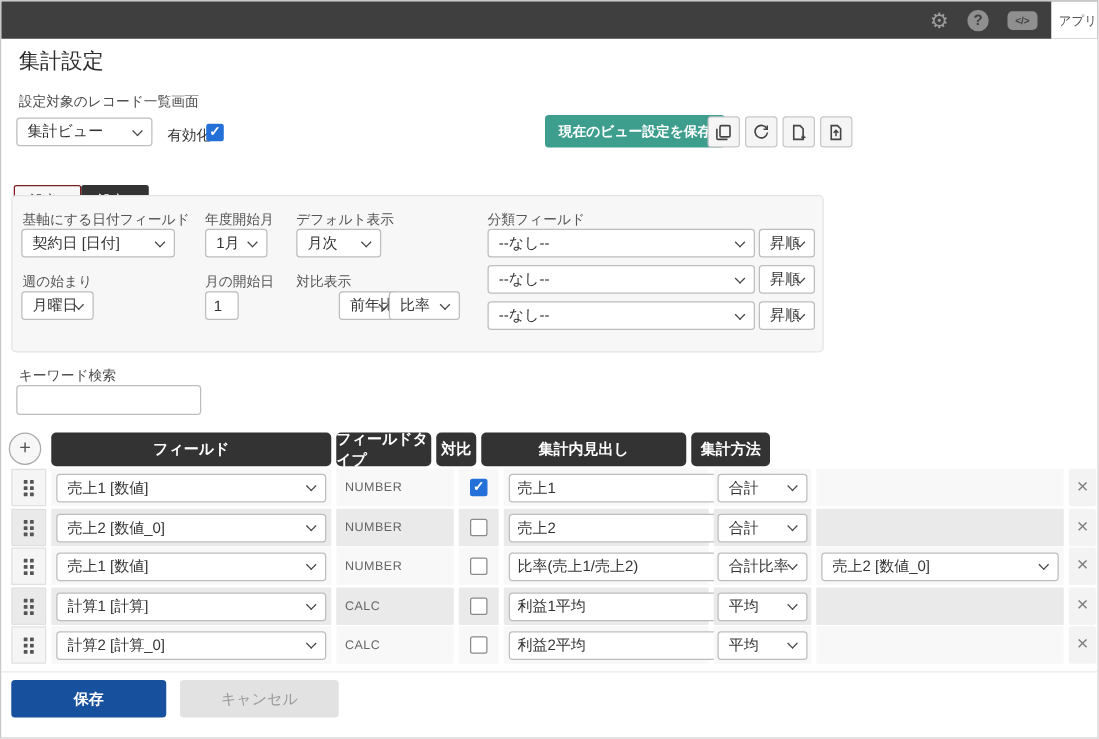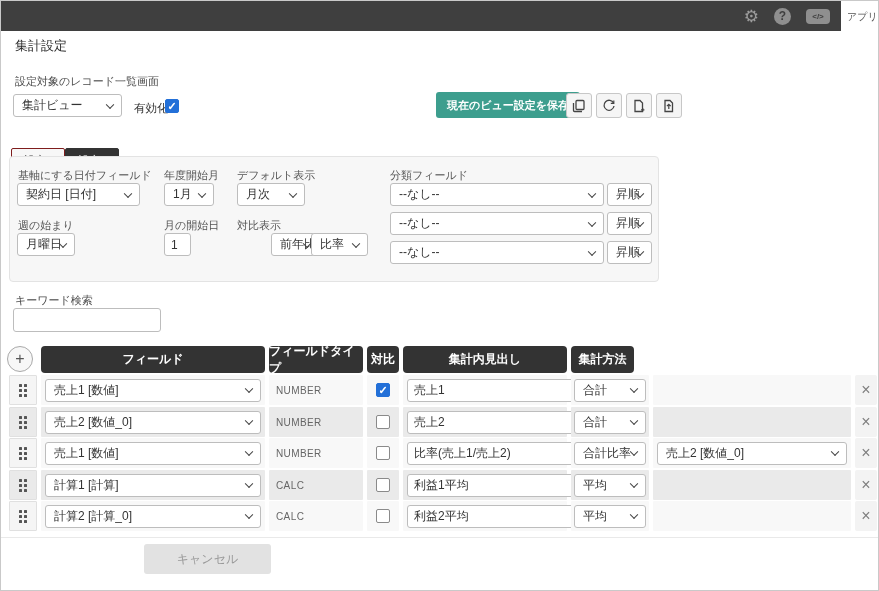--- a/index.html
+++ b/index.html
@@ -29,21 +29,21 @@
        border-right:1.6px solid #444;border-bottom:1.6px solid #444;
        transform:translateY(-70%) rotate(45deg);}
   .txt{border:1px solid #bdbdbd;border-radius:3px;height:23px;box-sizing:border-box;
        padding:0 6px;font-size:12px;color:#333;font-family:"Liberation Sans",sans-serif;background:#fff;}
   .checkbox{width:14px;height:14px;border:1px solid #8a8a8a;border-radius:2px;background:#fff;
        display:inline-flex;align-items:center;justify-content:center;box-sizing:border-box;cursor:pointer;}
   .checkbox[data-checked="true"]{background:#2370d8;border-color:#2370d8;}
   .checkbox[data-checked="true"]::after{content:"✓";color:#fff;font-size:11px;font-weight:bold;line-height:1;}
 
   
-  .title{position:absolute;left:14px;top:36px;font-size:13px;color:#2a2a2a;}
+  .title{position:absolute;left:14px;top:36px;font-size:17px;color:#2a2a2a;}
   .view-select{position:absolute;left:12px;top:93px;width:109px;}
   .enable-lbl{position:absolute;left:133px;top:100px;font-size:11.5px;color:#333;}
   .enable-cb{position:absolute;left:164px;top:98px;}
   .teal-btn{position:absolute;left:435px;top:91px;height:26px;background:#3d9e8e;color:#fff;
        border:none;border-radius:3px;font-size:11px;font-weight:bold;padding:0 11px;cursor:pointer;
        font-family:"Liberation Sans",sans-serif;}
   .iconbtn{position:absolute;top:92px;width:26px;height:25px;background:#f5f5f5;border:1px solid #c7c7c7;
        border-radius:3px;display:flex;align-items:center;justify-content:center;cursor:pointer;box-sizing:border-box;}
   .iconbtn svg{stroke:#444;fill:none;stroke-width:1.3;}
 
@@ -63,21 +63,21 @@
   .kw-lbl{position:absolute;left:14px;top:292px;font-size:11px;color:#4a4a4a;}
   .kw-input{position:absolute;left:12px;top:307px;width:148px;height:24px;}
 
   
   .plus-btn{position:absolute;left:6px;top:345px;width:26px;height:26px;border-radius:50%;
        border:1px solid #a9a9a9;background:#f7f7f7;color:#555;font-size:16px;line-height:1;
        display:flex;align-items:center;justify-content:center;cursor:pointer;box-sizing:border-box;}
   .pills{position:absolute;left:40px;top:345px;display:flex;gap:4px;}
   .pill{height:27px;background:#333;color:#fff;border-radius:4px;font-size:12px;font-weight:bold;
        display:flex;align-items:center;justify-content:center;box-sizing:border-box;}
-  .pill.w-field{width:224px;} .pill.w-type{width:94px;} .pill.w-cmp{width:32px;}
+  .pill.w-field{width:224px;} .pill.w-type{width:76px;} .pill.w-cmp{width:32px;}
   .pill.w-head{width:164px;} .pill.w-method{width:63px;}
 
   .trow{position:absolute;left:8px;display:flex;gap:4px;height:30px;}
   .cell{background:#f8f8f8;display:flex;align-items:center;border-radius:1px;box-sizing:border-box;}
   .trow.alt .cell{background:#eaeaea;}
   .cell.handle{width:28px;justify-content:center;background:#f5f5f5;border:1px solid #e0e0e0;cursor:grab;}
   .dots{width:3px;height:3px;background:#555;border-radius:0.5px;
        box-shadow:5px 0 #555,0 5px #555,5px 5px #555,0 10px #555,5px 10px #555;margin:-10px 5px 0 0;}
   .cell.field{width:224px;} .cell.field .sel{margin:0 4px;flex:1;}
   .cell.type{width:94px;padding-left:7px;font-size:10px;color:#666;letter-spacing:.4px;}
@@ -344,15 +344,16 @@
     <div class="cell method">
         <div class="sel">
           <span>平均</span>
         </div>
       </div>
     <div class="cell extra"></div>
     <div class="xcell">×</div>
   </div>
 
   <div class="divider"></div>
+  <button class="save-btn">保存</button>
   <button class="cancel-btn">キャンセル</button>
 
 </div>
 
 </body></html>

